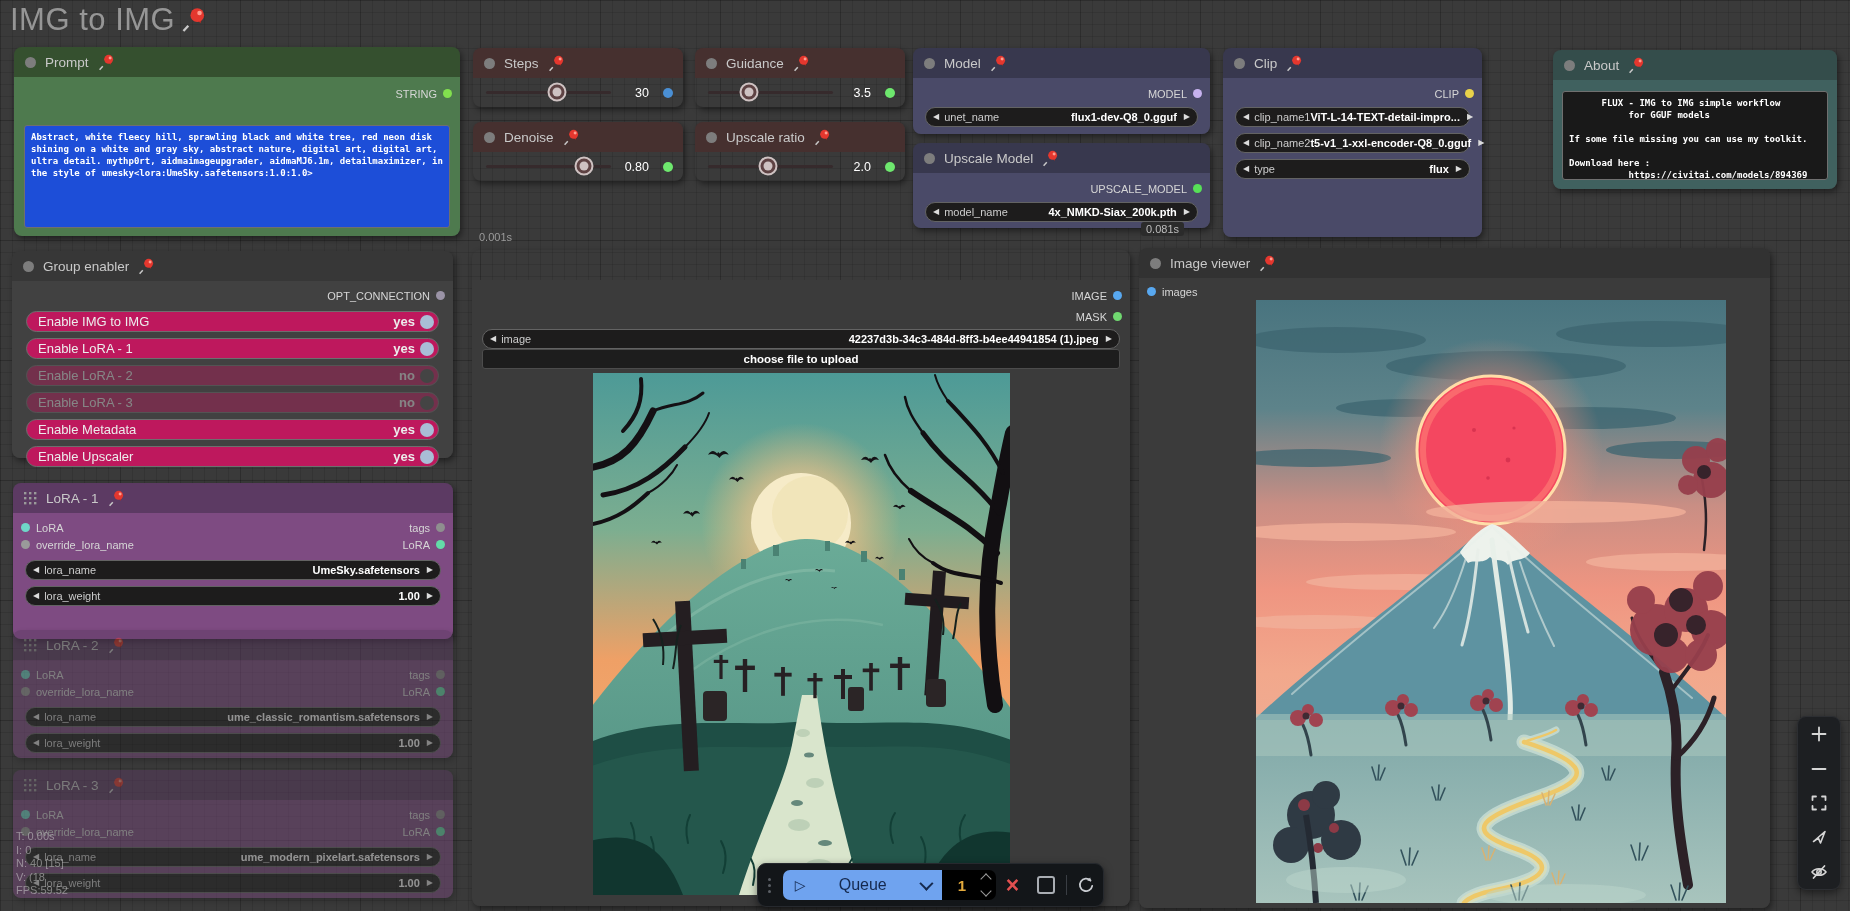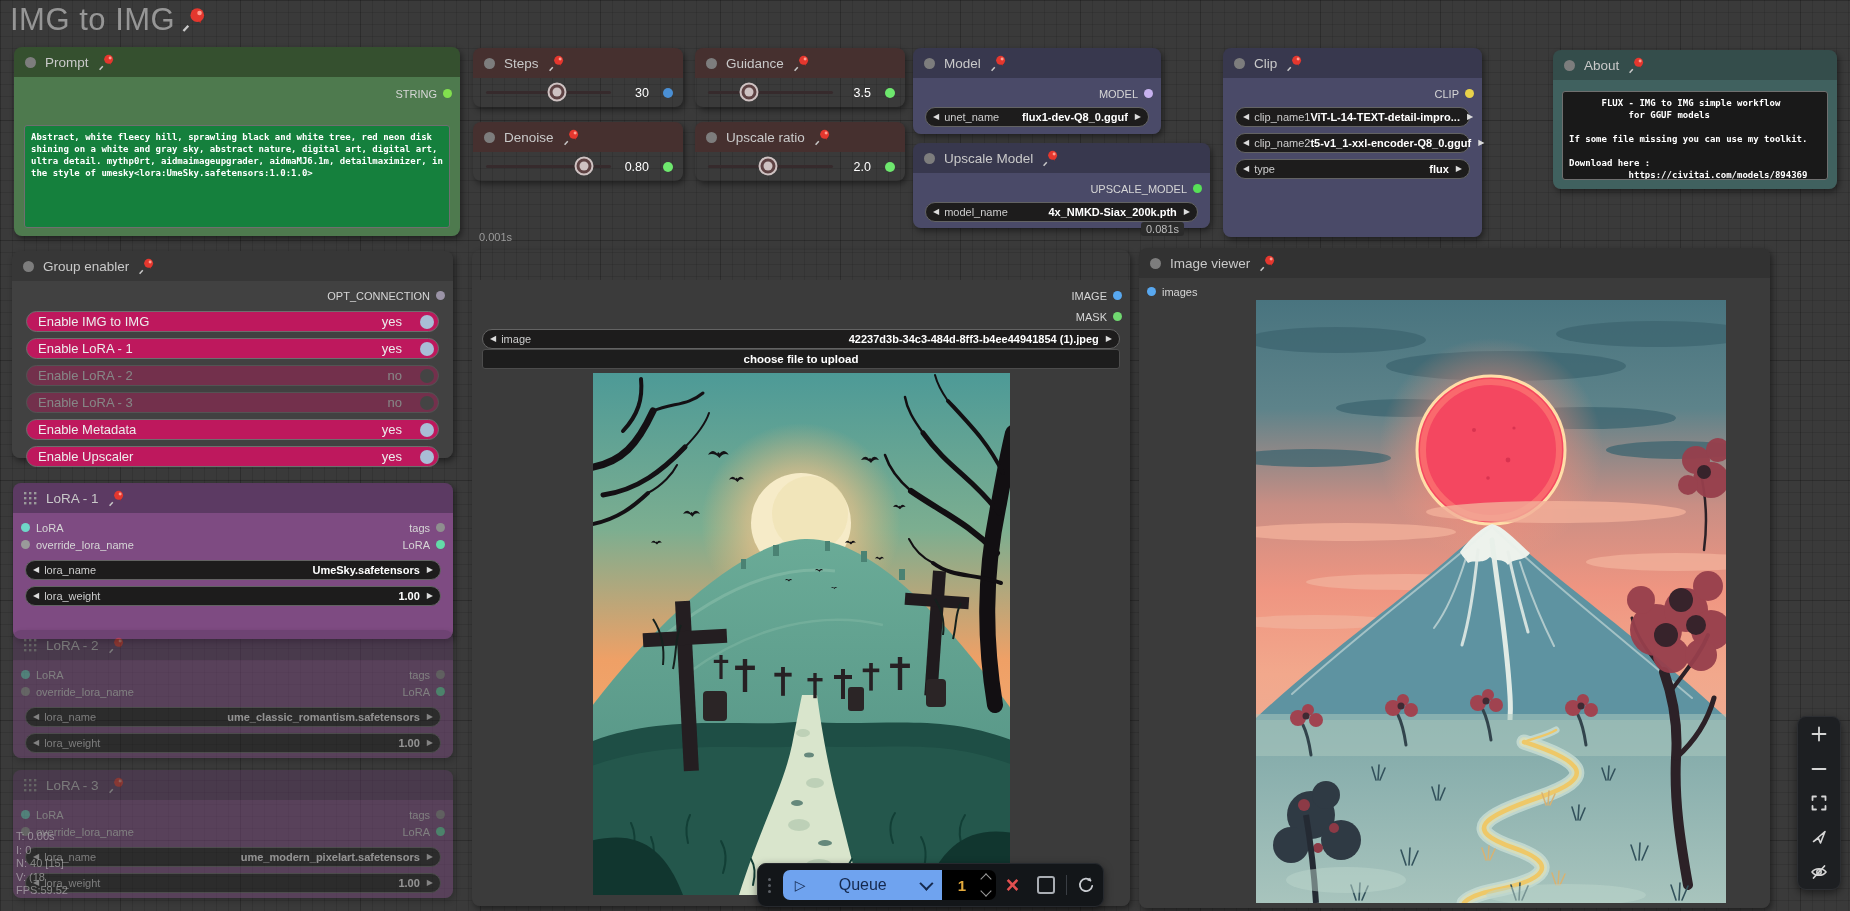--- a/index.html
+++ b/index.html
@@ -57,27 +57,27 @@
   .node.teal .nh{background:#344d4b;}
   .node.teal .nb{background:#40615f;}
   .node.gray .nh{background:#373737;}
   .node.gray .nb{background:#414141;}
   .node.darkgray .nh{background:#323232;}
   .node.darkgray .nb{background:#3b3b3b;}
   .node.purple .nh{background:#5c3a63;}
   .node.purple .nb{background:#7e4b82;}
   .node.dim{opacity:.45;}
 
-  .textarea{position:absolute;background:#15803d;border:1px solid #6f6f6f;border-radius:3px;
+  .textarea{position:absolute;background:#1d4ed8;border:1px solid #6f6f6f;border-radius:3px;
     font-family:"DejaVu Sans Mono",monospace;font-size:9px;font-weight:bold;color:#fff;
     line-height:12px;padding:5px 6px;white-space:pre-wrap;overflow:hidden;}
 
   .toggle-pill{display:flex;align-items:center;height:19px;border-radius:11px;background:#be185d;
     border:1.5px solid #6e6e6e;margin:0 14px;padding:0 4px 0 11px;font-size:13px;color:#ececec;}
-  .toggle-pill .tval{margin-left:auto;margin-right:18px;font-weight:normal;}
+  .toggle-pill .tval{margin-left:auto;margin-right:5px;font-weight:bold;}
   .toggle-knob{width:14px;height:14px;border-radius:50%;background:#a9bdd6;flex:0 0 auto;}
   .trow{margin-bottom:6px;}
   .trow.off{opacity:.40;}
   .trow.off .toggle-knob{background:#4a4a4a;}
 
   .upload-btn{margin:0 10px;height:18px;border:1px solid #4c4c4c;border-radius:3px;background:#1d1d1d;
     display:flex;align-items:center;justify-content:center;font-size:11.5px;font-weight:bold;color:#fff;}
 
   .timing{position:absolute;font-size:11px;color:#9c9c9c;z-index:2;}
   .timing.badge{background:#2b2b2b;border-radius:3px;padding:1px 5px;color:#bdbdbd;}
@@ -235,21 +235,21 @@
     </div>
     <div class="slider-row">
       <div class="track">
           <span class="knob" style="left:48%;"></span>
         </div>
       <span class="sval">2.0</span>
       <span class="sdot" style="background:#6ee86e;"></span>
     </div>
   </div>
 
-  <div class="node slate" style="left:913px;top:48px;width:248px;height:86px;text-align:center;">
+  <div class="node slate" style="left:913px;top:48px;width:297px;height:86px;text-align:center;">
     <div class="nh">
       <span class="hdot"></span>
       <span>Model</span>
       <svg class="pin" viewBox="0 0 16 16">
           <line x1="4.5" y1="11.5" x2="1.5" y2="14.8" stroke="#c9c9c9" stroke-width="1.4"></line>
           <path d="M6 4 L12 10 L13 6.5 L9.5 3 Z" fill="#b32c24"></path>
           <circle cx="10" cy="5" r="4.2" fill="#e4372e"></circle>
           <circle cx="11.4" cy="3.7" r="1.4" fill="#ff9d8f"></circle>
         </svg>
     </div>

